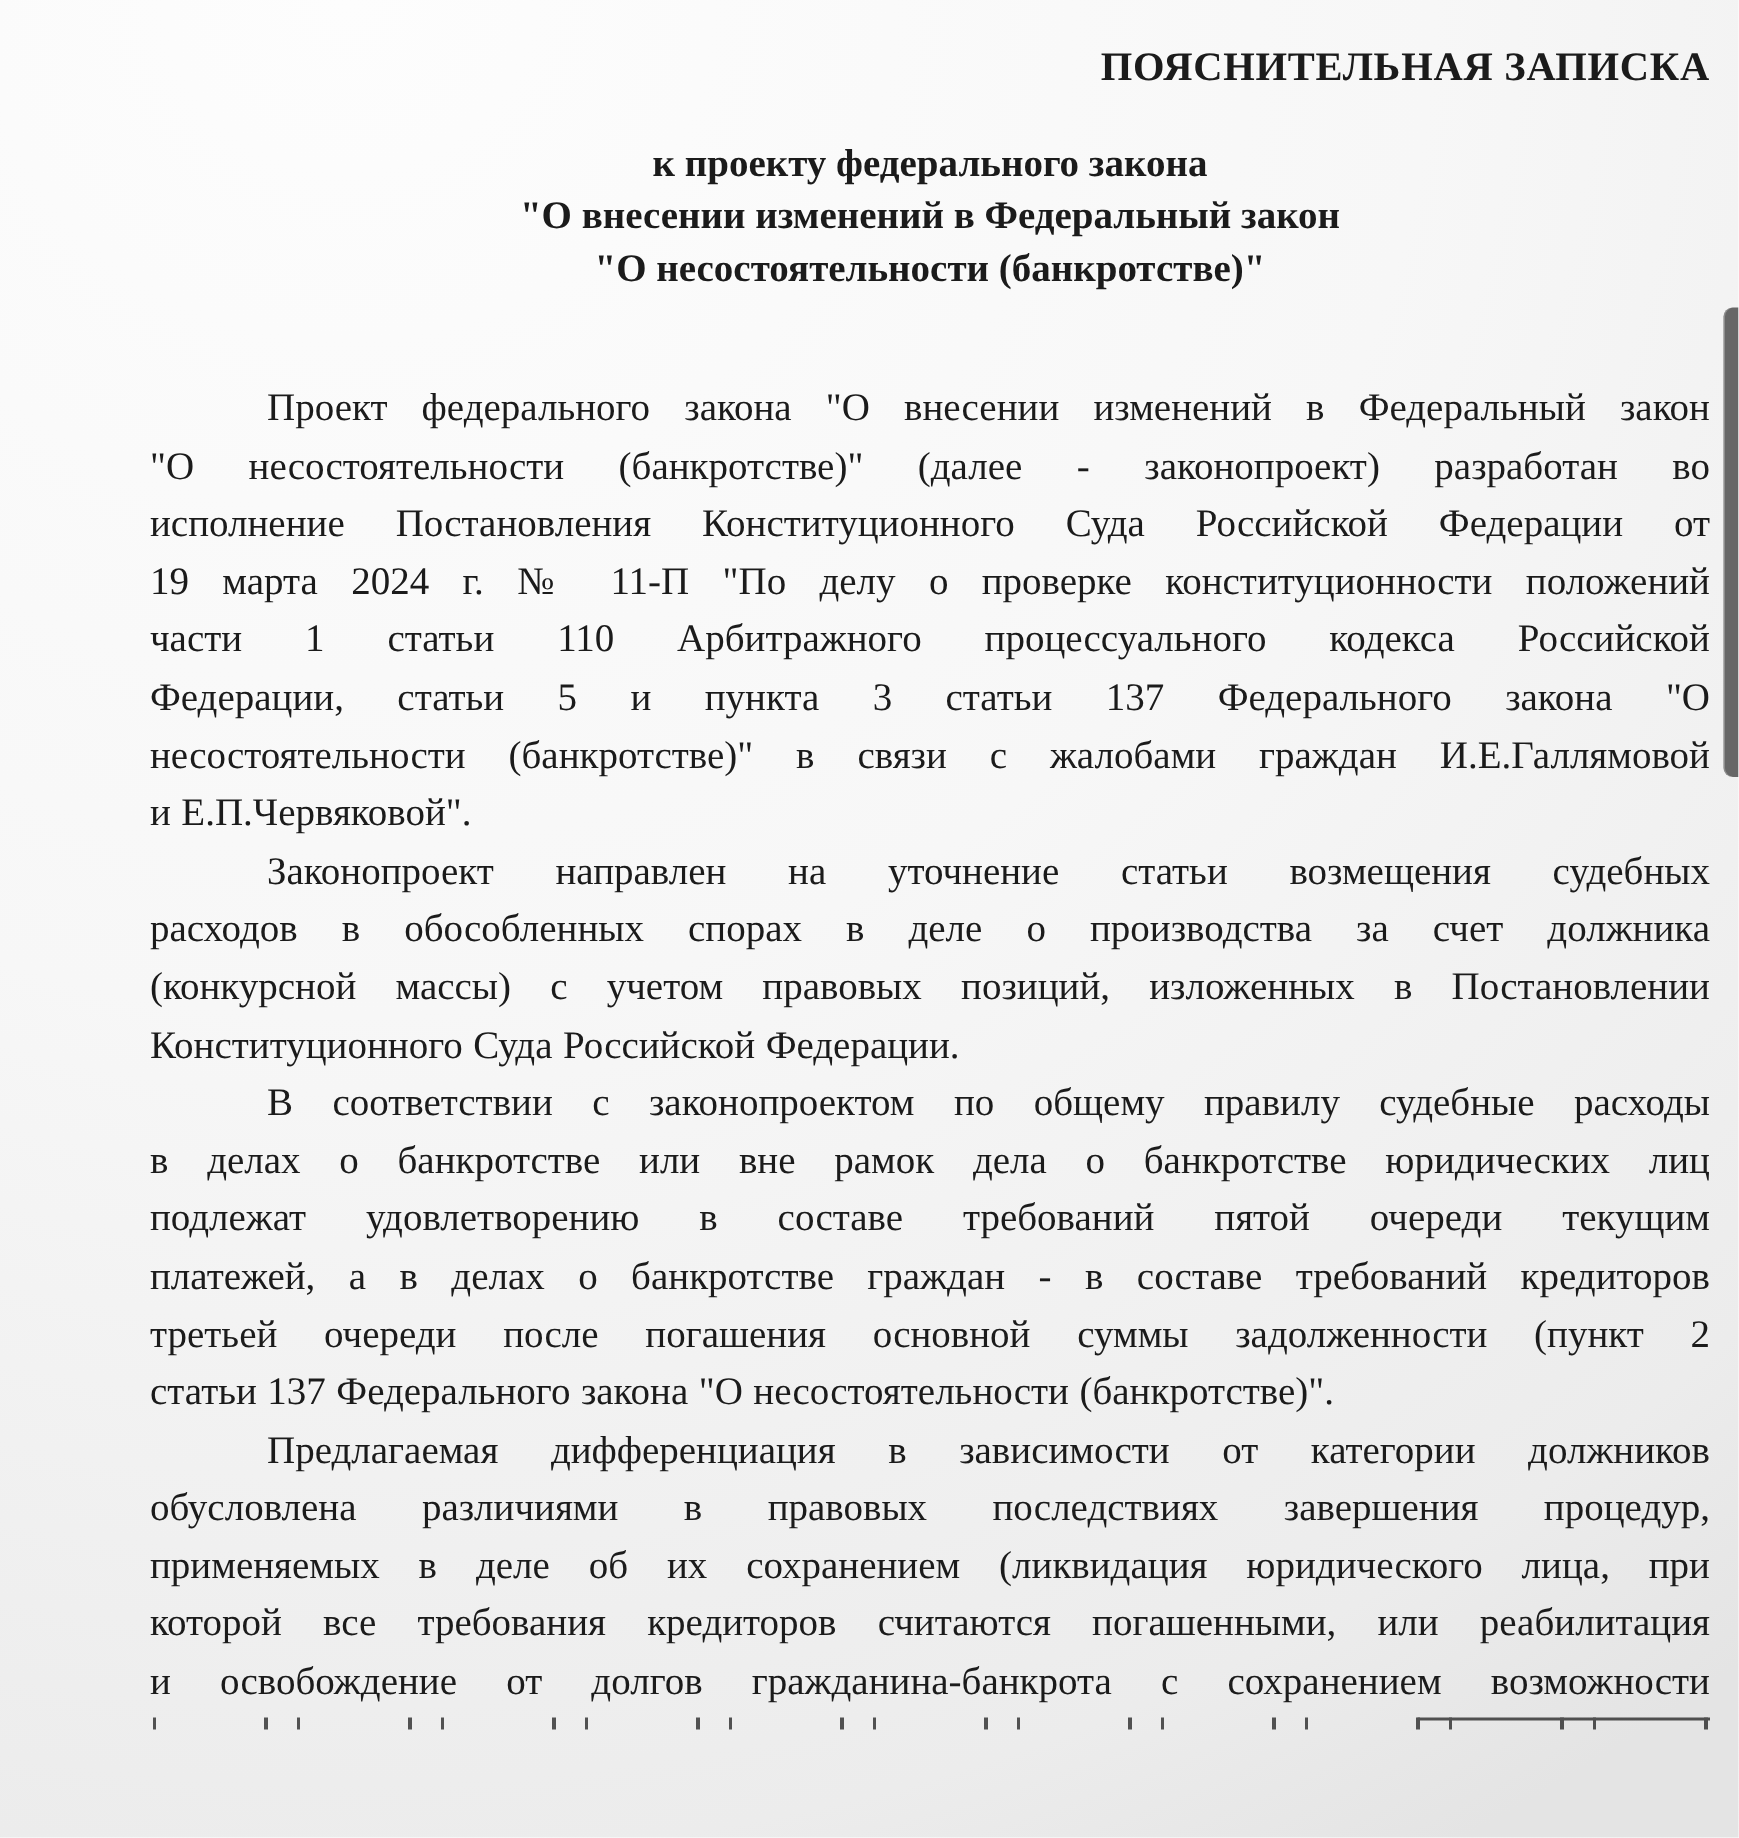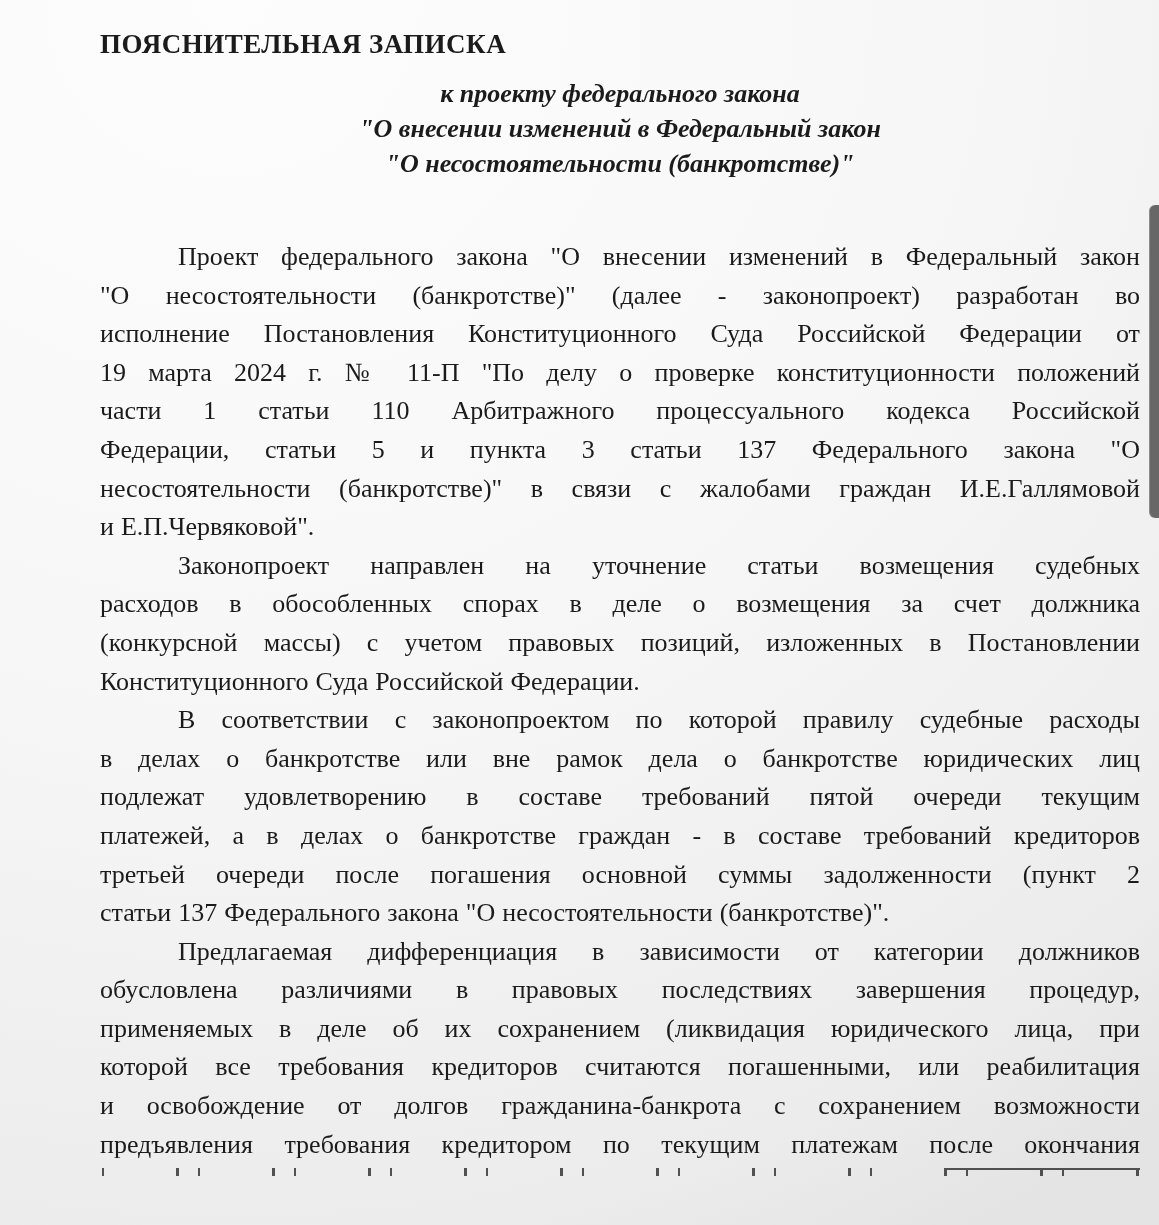--- a/index.html
+++ b/index.html
@@ -21,26 +21,26 @@
     top: 0; left: 0;
     width: 1159px;
     height: 1225px;
     padding: 24px 19px 0 100px;
     box-sizing: border-box;
   }
   .heading { width: 1040px; }
   .title {
     font-size: 27px;
     font-weight: bold;
-    text-align: left;
+    text-align: right;
     line-height: 40px;
-    margin: 0 0 12px 0;
+    margin: 0 0 27px 0;
     letter-spacing: 0.5px;
   }
-  .subtitle { margin: 0; font-style: italic; }
+  .subtitle { margin: 0; }
   .subtitle-line {
     font-size: 26px;
     font-weight: bold;
     text-align: center;
     line-height: 35px;
   }
   .body-text {
     margin-top: 57px;
     width: 1040px;
   }
@@ -99,37 +99,36 @@
         <div class="line">"О несостоятельности (банкротстве)" (далее - законопроект) разработан во</div>
         <div class="line">исполнение Постановления Конституционного Суда Российской Федерации от</div>
         <div class="line">19 марта 2024 г. № 11-П "По делу о проверке конституционности положений</div>
         <div class="line">части 1 статьи 110 Арбитражного процессуального кодекса Российской</div>
         <div class="line">Федерации, статьи 5 и пункта 3 статьи 137 Федерального закона "О</div>
         <div class="line">несостоятельности (банкротстве)" в связи с жалобами граждан И.Е.Галлямовой</div>
         <div class="line last">и Е.П.Червяковой".</div>
       </div>
       <div class="paragraph">
         <div class="line first">Законопроект направлен на уточнение статьи возмещения судебных</div>
-        <div class="line">расходов в обособленных спорах в деле о возмещения за счет должника</div>
+        <div class="line">расходов в обособленных спорах в деле о производства за счет должника</div>
         <div class="line">(конкурсной массы) с учетом правовых позиций, изложенных в Постановлении</div>
         <div class="line last">Конституционного Суда Российской Федерации.</div>
       </div>
       <div class="paragraph">
-        <div class="line first">В соответствии с законопроектом по которой правилу судебные расходы</div>
+        <div class="line first">В соответствии с законопроектом по общему правилу судебные расходы</div>
         <div class="line">в делах о банкротстве или вне рамок дела о банкротстве юридических лиц</div>
         <div class="line">подлежат удовлетворению в составе требований пятой очереди текущим</div>
         <div class="line">платежей, а в делах о банкротстве граждан - в составе требований кредиторов</div>
         <div class="line">третьей очереди после погашения основной суммы задолженности (пункт 2</div>
         <div class="line last">статьи 137 Федерального закона "О несостоятельности (банкротстве)".</div>
       </div>
       <div class="paragraph">
         <div class="line first">Предлагаемая дифференциация в зависимости от категории должников</div>
         <div class="line">обусловлена различиями в правовых последствиях завершения процедур,</div>
         <div class="line">применяемых в деле об их сохранением (ликвидация юридического лица, при</div>
         <div class="line">которой все требования кредиторов считаются погашенными, или реабилитация</div>
         <div class="line">и освобождение от долгов гражданина-банкрота с сохранением возможности</div>
-        <div class="line">предъявления требования кредитором по текущим платежам после окончания</div>
       </div>
     </div>
   <div class="cutoff-line"></div>
 </div>
 
 <div class="scrollbar-thumb"></div>
 
 </body></html>

